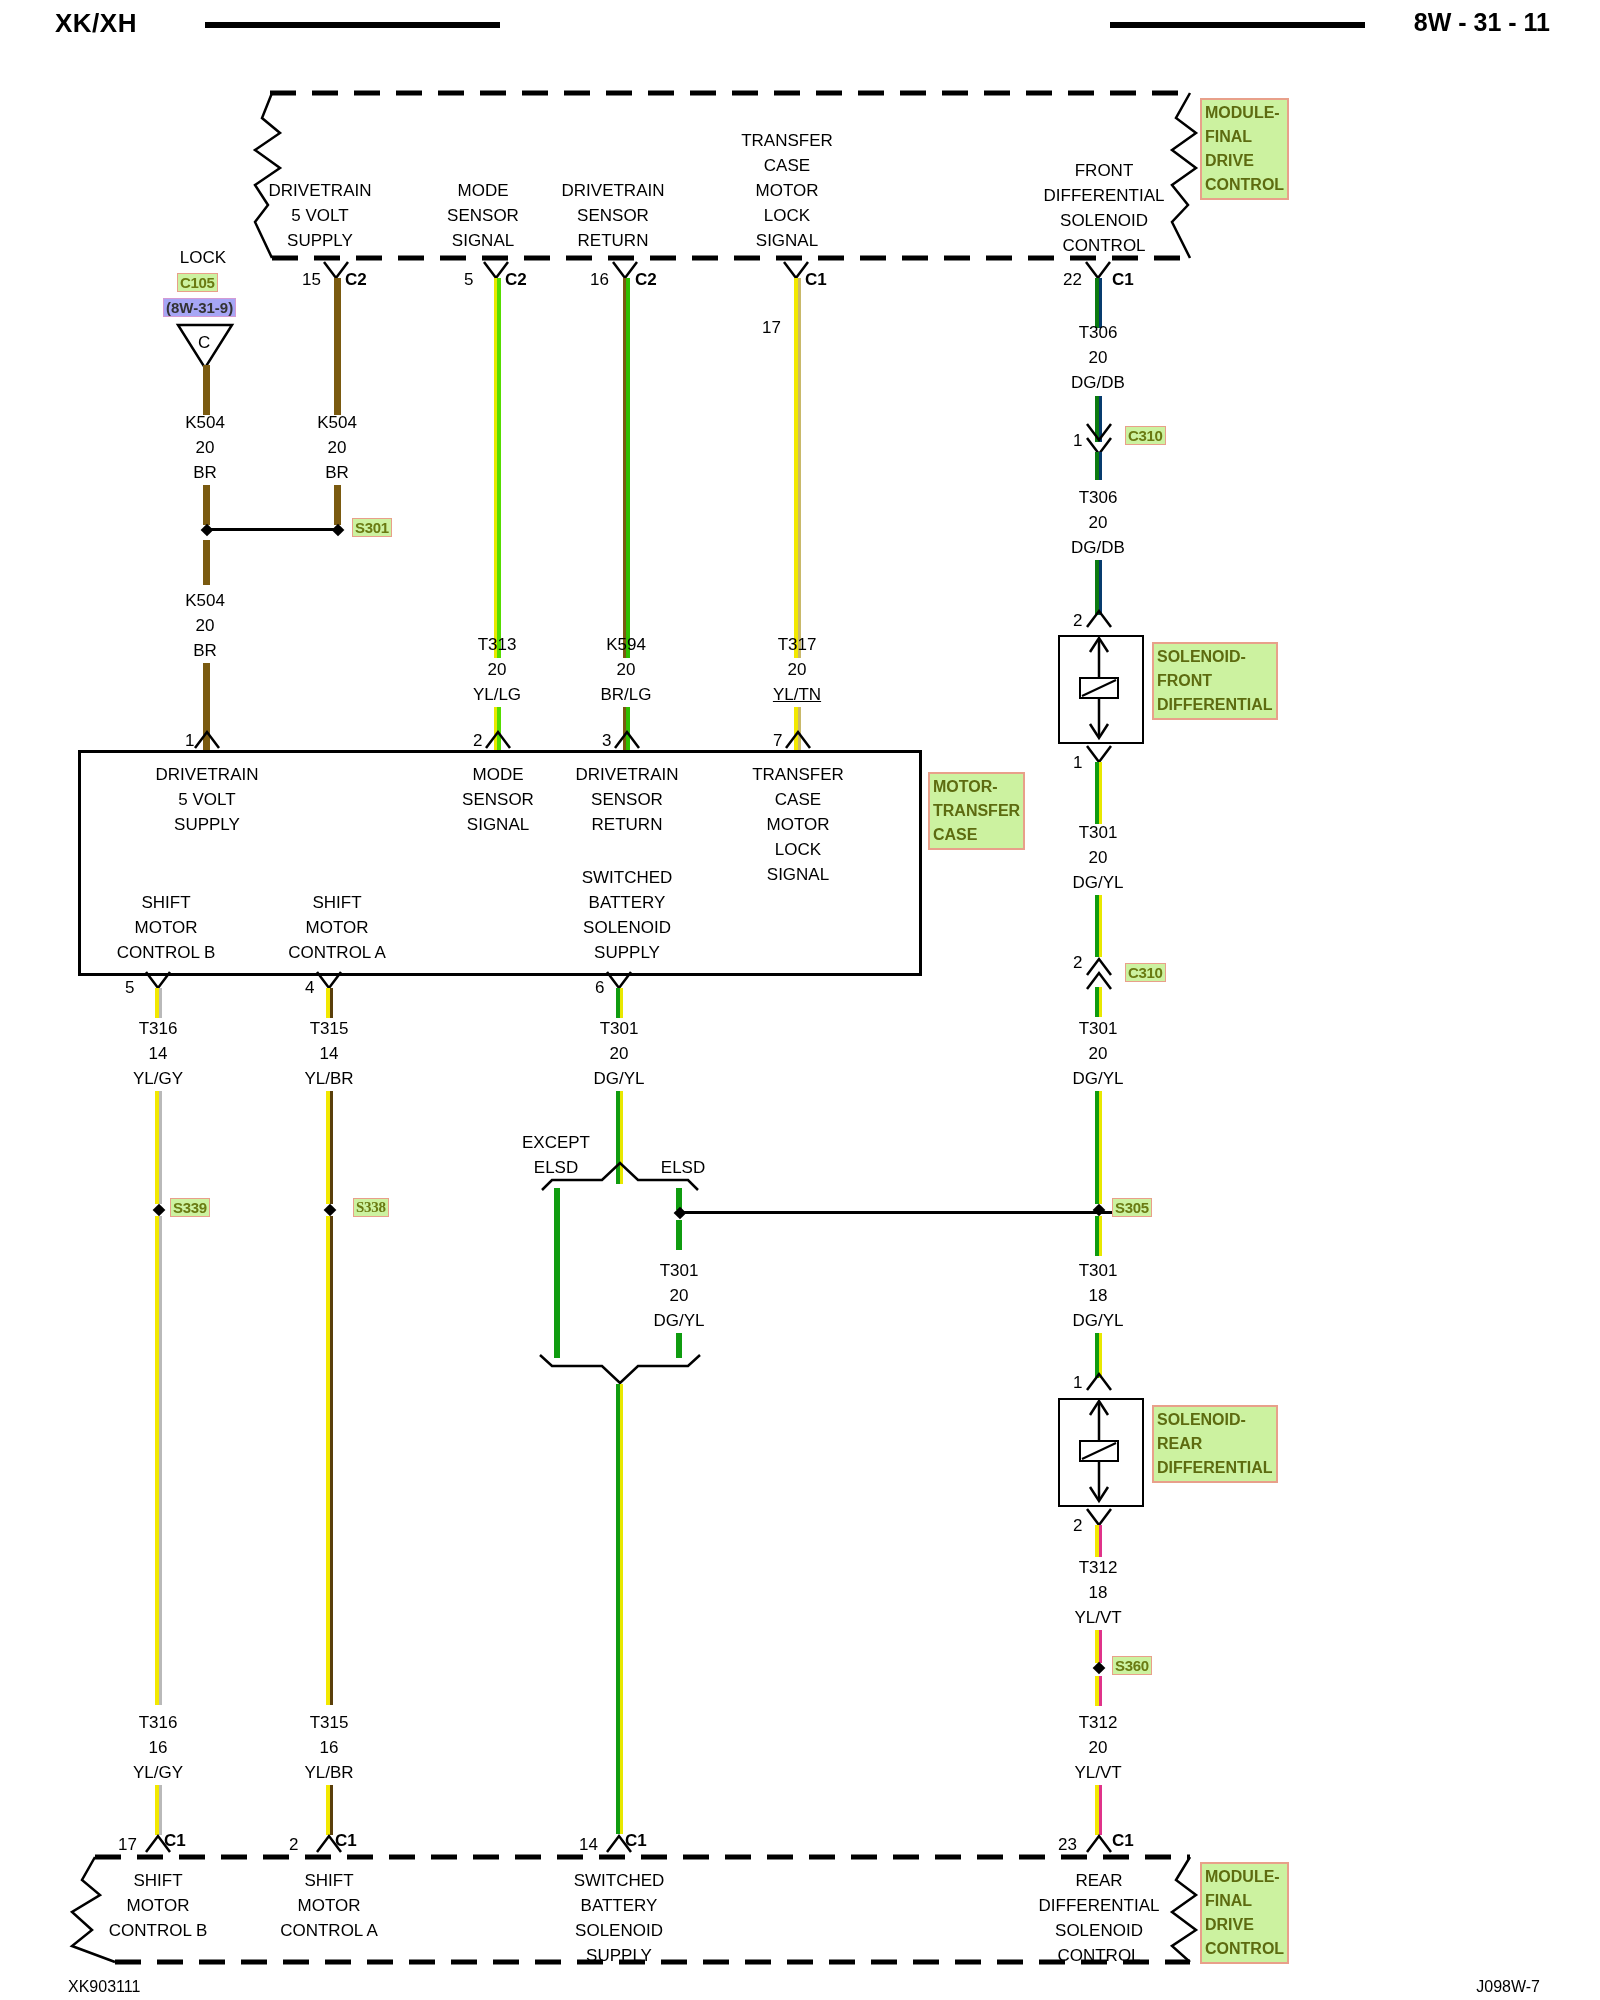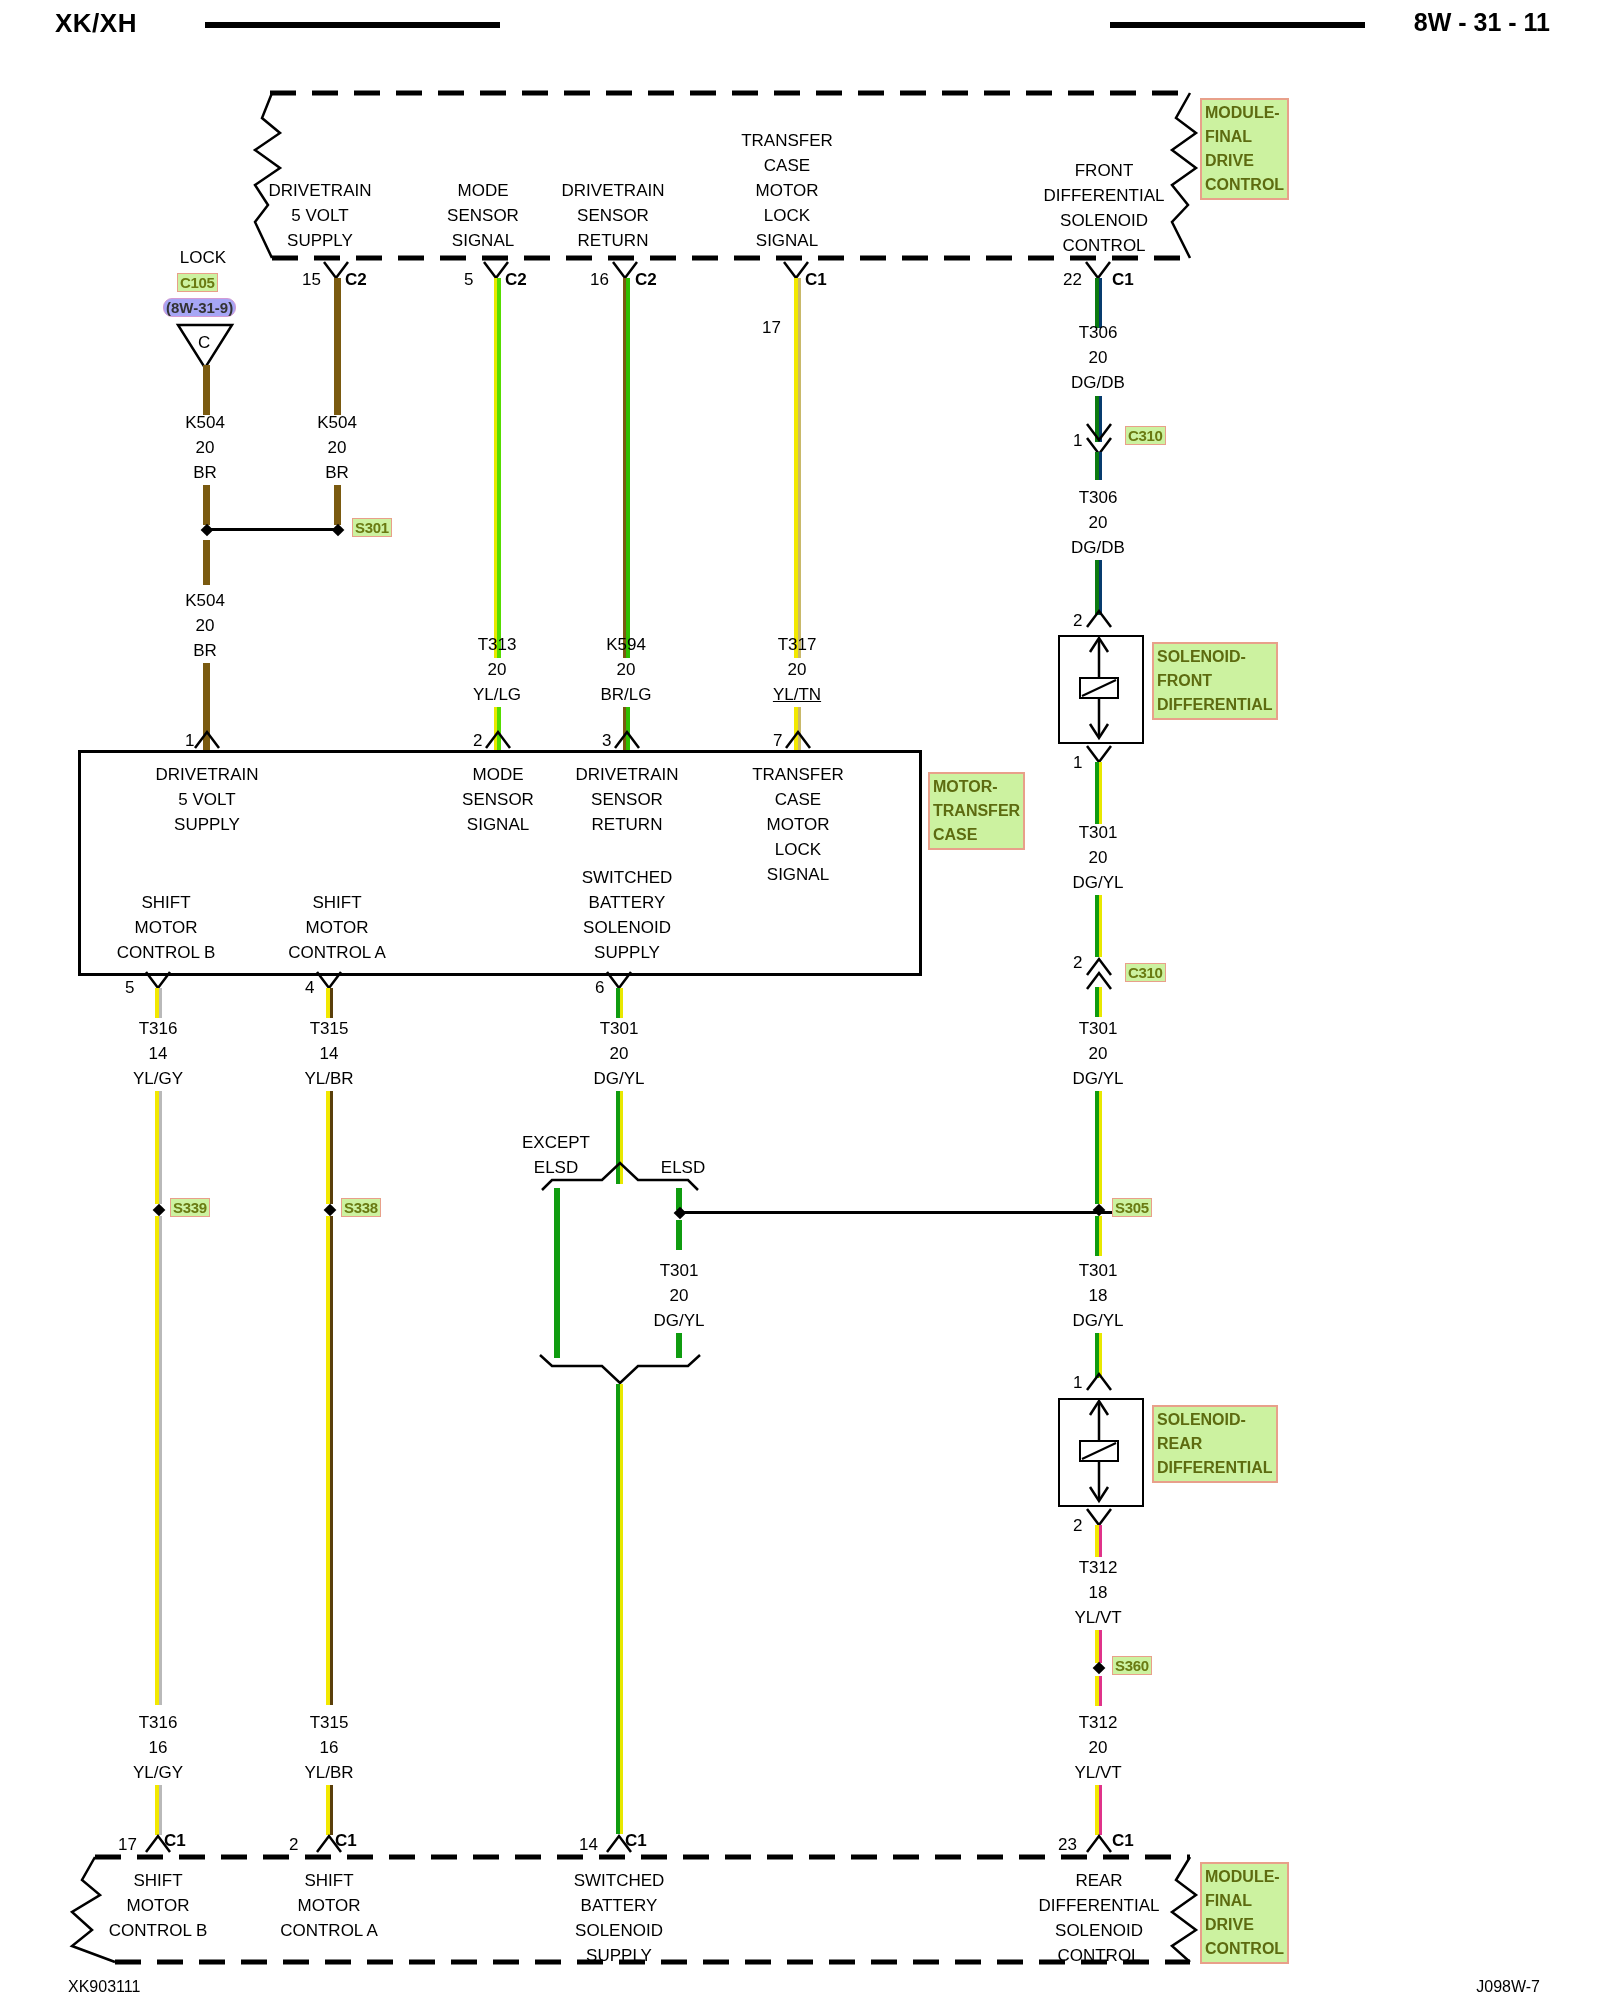--- a/index.html
+++ b/index.html
@@ -106,21 +106,21 @@
   <svg style="left:0;top:0;width:1600px;height:300px;">
     <polyline points="324,262 336,278 348,262" fill="none" stroke="#000" stroke-width="2.5"></polyline>
     <polyline points="484,262 496,278 508,262" fill="none" stroke="#000" stroke-width="2.5"></polyline>
     <polyline points="613,262 625,278 637,262" fill="none" stroke="#000" stroke-width="2.5"></polyline>
     <polyline points="784,262 796,278 808,262" fill="none" stroke="#000" stroke-width="2.5"></polyline>
     <polyline points="1086,262 1098,278 1110,262" fill="none" stroke="#000" stroke-width="2.5"></polyline>
   </svg>
 
   <div class="abs t ctr" style="left:203px;top:245px;">LOCK</div>
   <div class="abs hl-green" style="left:177px;top:273px;">C105</div>
-  <div class="abs hl-violet" style="left:163px;top:298px;border-radius:9px;">(8W-31-9)</div>
+  <div class="abs hl-violet" style="left:163px;top:298px;">(8W-31-9)</div>
   <svg style="left:0;top:0;width:400px;height:400px;">
     <polygon points="178,325 232,325 205,368" fill="#fff" stroke="#000" stroke-width="2.5"></polygon>
   </svg>
   <div class="abs t" style="left:198px;top:330px;">C</div>
 
   <div class="wire w-br" style="left:203px;top:365px;width:7px;height:50px;"></div>
   <div class="abs t ctr" style="left:205px;top:410px;">K504</div>
   <div class="abs t ctr" style="left:205px;top:435px;">20</div>
   <div class="abs t ctr" style="left:205px;top:460px;">BR</div>
   <div class="wire w-br" style="left:203px;top:485px;width:7px;height:40px;"></div>
@@ -224,21 +224,21 @@
   <div class="abs t ctr" style="left:158px;top:1735px;">16</div>
   <div class="abs t ctr" style="left:158px;top:1760px;">YL/GY</div>
   <div class="wire w-ylgy" style="left:155px;top:1785px;width:7px;height:50px;"></div>
 
   <div class="wire w-ylbr" style="left:326px;top:988px;width:7px;height:30px;"></div>
   <div class="abs t ctr" style="left:329px;top:1016px;">T315</div>
   <div class="abs t ctr" style="left:329px;top:1041px;">14</div>
   <div class="abs t ctr" style="left:329px;top:1066px;">YL/BR</div>
   <div class="wire w-ylbr" style="left:326px;top:1091px;width:7px;height:113px;"></div>
   <div class="dot" style="left:330px;top:1210px;"></div>
-  <div class="abs hl-green" style="left:341px;top:1198px;">S338</div>
+  <div class="abs hl-green" style="left:353px;top:1198px;font-family:Liberation Serif, serif;">S338</div>
   <div class="wire w-ylbr" style="left:326px;top:1216px;width:7px;height:489px;"></div>
   <div class="abs t ctr" style="left:329px;top:1710px;">T315</div>
   <div class="abs t ctr" style="left:329px;top:1735px;">16</div>
   <div class="abs t ctr" style="left:329px;top:1760px;">YL/BR</div>
   <div class="wire w-ylbr" style="left:326px;top:1785px;width:7px;height:50px;"></div>
 
   <div class="wire w-dgyl" style="left:616px;top:988px;width:7px;height:30px;"></div>
   <div class="abs t ctr" style="left:619px;top:1016px;">T301</div>
   <div class="abs t ctr" style="left:619px;top:1041px;">20</div>
   <div class="abs t ctr" style="left:619px;top:1066px;">DG/YL</div>

